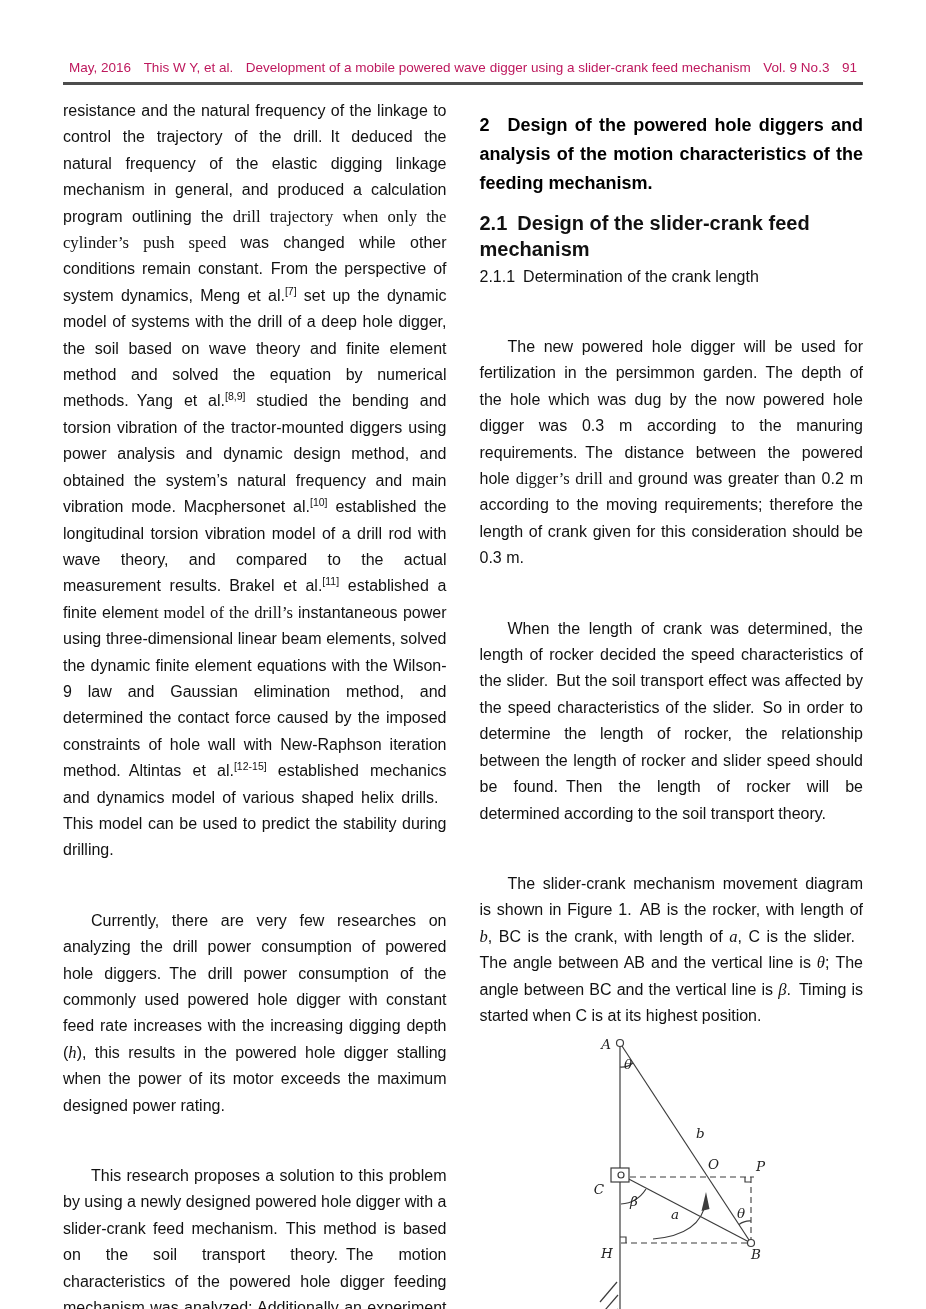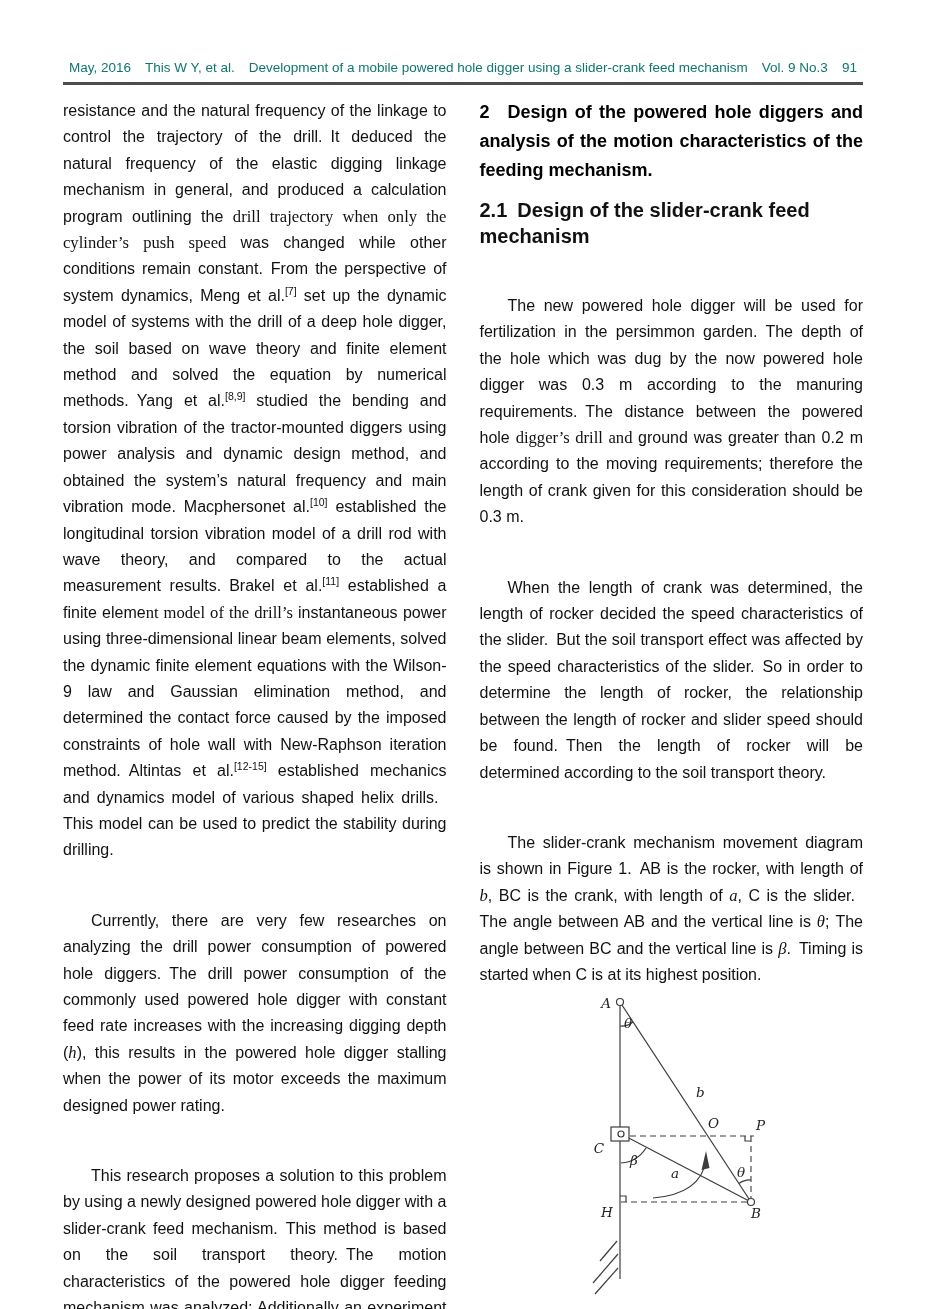--- a/index.html
+++ b/index.html
@@ -4,36 +4,36 @@
 <style>
   html,body{margin:0;padding:0;background:#ffffff;}
   body{
     width:926px;height:1309px;overflow:hidden;
     font-family:"Liberation Sans",sans-serif;color:#111;
     -webkit-font-smoothing:antialiased;
   }
   .page{width:800px;margin:0 auto;padding-top:60px;}
   .journal-header{
     display:flex;justify-content:space-between;align-items:baseline;
-    font-size:13.5px;color:#0f766e;padding:0 6px 7px 6px;
+    font-size:13.5px;color:#be185d;padding:0 6px 7px 6px;
   }
   .journal-header .hgap{white-space:nowrap;}
   .header-rule{height:3px;background:#4d4d4d;margin-bottom:13px;}
   .columns{display:flex;gap:33px;}
   .col{width:384px;}
   p.body-par{
     margin:0;font-size:16px;line-height:26.4px;text-align:justify;
     text-justify:inter-word;
   }
   p.indent{text-indent:28px;margin-top:44px;}
   sup{font-size:10.5px;line-height:0;}
   .serif{font-family:"Liberation Serif",serif;font-size:16.6px;}
   .it{font-family:"Liberation Serif",serif;font-style:italic;font-size:16.6px;}
   h2.sec{
-    margin:0 0 12px 0;font-size:18px;line-height:29px;font-weight:bold;
+    margin:13px 0 12px 0;font-size:18px;line-height:29px;font-weight:bold;
     text-align:justify;color:#000;
   }
   h3.subsec{margin:4px 0 2px 0;font-size:20px;line-height:26px;font-weight:bold;}
   h4.subsubsec{margin:0 0 0 0;font-size:16px;line-height:26px;font-weight:normal;}
   .figure-wrap{margin-top:6px;}
   .figure-svg{display:block;margin:2px 0 0 95px;}
   .fig-caption{
     font-size:14.5px;text-align:right;margin:16px 0 8px 0;line-height:20px;color:#111;
   }
   svg text{font-family:"DejaVu Serif","Liberation Serif",serif;font-style:italic;font-size:13.5px;fill:#222;}
@@ -42,37 +42,38 @@
   svg .node{fill:#fff;stroke:#3c3c3c;stroke-width:1.2;}
 </style>
 </head>
 <body>
 
 <div class="page">
 
   <div class="journal-header">
     <span class="hgap">May, 2016</span>
     <span class="hgap">This W Y, et al.</span>
-    <span class="hgap">Development of a mobile powered hole digger using a slider-crank feed mechanism</span>
+    <span class="hgap">Development of a mobile powered wave digger using a slider-crank feed mechanism</span>
     <span class="hgap">Vol. 9 No.3</span>
     <span class="hgap">91</span>
   </div>
   <div class="header-rule"></div>
 
   <div class="columns">
 
     <div class="col">
       <p class="body-par"><span>resistance and the natural frequency of the linkage to control the trajectory of the drill. It deduced the natural frequency of the elastic digging linkage mechanism in general, and produced a calculation program outlining the </span><span class="serif">drill trajectory when only the cylinder’s push speed </span><span>was changed while other conditions remain constant. From the perspective of system dynamics, Meng et al.</span><sup class="sup">[7]</sup><span> set up the dynamic model of systems with the drill of a deep hole digger, the soil based on wave theory and finite element method and solved the equation by numerical methods. Yang et al.</span><sup class="sup">[8,9]</sup><span> studied the bending and torsion vibration of the tractor-mounted diggers using power analysis and dynamic design method, and obtained the system’s natural frequency and main vibration mode. Macphersonet al.</span><sup class="sup">[10]</sup><span> established the longitudinal torsion vibration model of a drill rod with wave theory, and compared to the actual measurement results. Brakel et al.</span><sup class="sup">[11]</sup><span> established a finite eleme</span><span class="serif">nt model of the drill’s </span><span>instantaneous power using three-dimensional linear beam elements, solved the dynamic finite element equations with the Wilson-9 law and Gaussian elimination method, and determined the contact force caused by the imposed constraints of hole wall with New-Raphson iteration method. Altintas et al.</span><sup class="sup">[12-15]</sup><span> established mechanics and dynamics model of various shaped helix drills. This model can be used to predict the stability during drilling.</span></p>
       <p class="body-par indent"><span>Currently, there are very few researches on analyzing the drill power consumption of powered hole diggers. The drill power consumption of the commonly used powered hole digger with constant feed rate increases with the increasing digging depth (</span><i class="it">h</i><span>), this results in the powered hole digger stalling when the power of its motor exceeds the maximum designed power rating.</span></p>
       <p class="body-par indent"><span>This research proposes a solution to this problem by using a newly designed powered hole digger with a slider-crank feed mechanism. This method is based on the soil transport theory. The motion characteristics of the powered hole digger feeding mechanism was analyzed; Additionally an experiment was conducted for observing the power consumption characteristics of the </span><span class="serif">digger’s drill.</span><span> It was observed that there is a positive correlation between the drill power consumption and the </span></p>
     </div>
 
     <div class="col">
       <h2 class="sec">2 Design of the powered hole diggers and analysis of the motion characteristics of the feeding mechanism.</h2>
       <h3 class="subsec">2.1 Design of the slider-crank feed mechanism</h3>
+      <h4 class="subsubsec">2.1.1 Determination of the crank length</h4>
       <p class="body-par indent"><span>The new powered hole digger will be used for fertilization in the persimmon garden. The depth of the hole which was dug by the now powered hole digger was 0.3 m according to the manuring requirements. The distance between the powered hole </span><span class="serif">digger’s drill and </span><span>ground was greater than 0.2 m according to the moving requirements; therefore the length of crank given for this consideration should be 0.3 m.</span></p>
       <p class="body-par indent"><span>When the length of crank was determined, the length of rocker decided the speed characteristics of the slider. But the soil transport effect was affected by the speed characteristics of the slider. So in order to determine the length of rocker, the relationship between the length of rocker and slider speed should be found. Then the length of rocker will be determined according to the soil transport theory.</span></p>
       <p class="body-par indent"><span>The slider-crank mechanism movement diagram is shown in Figure 1. AB is the rocker, with length of </span><i class="it">b</i><span>, BC is the crank, with length of </span><i class="it">a</i><span>, C is the slider. The angle between AB and the vertical line is </span><i class="it">θ</i><span>; The angle between BC and the vertical line is </span><i class="it">β</i><span>. Timing is started when C is at its highest position.</span></p>
 
       <div class="figure-wrap">
         <svg class="figure-svg" width="280" height="305" viewBox="0 0 280 305" xmlns="http://www.w3.org/2000/svg">
 
           <line class="thin" x1="45" y1="8" x2="45" y2="285"></line>
 
           <line class="thin" x1="45" y1="8" x2="176" y2="208"></line>

